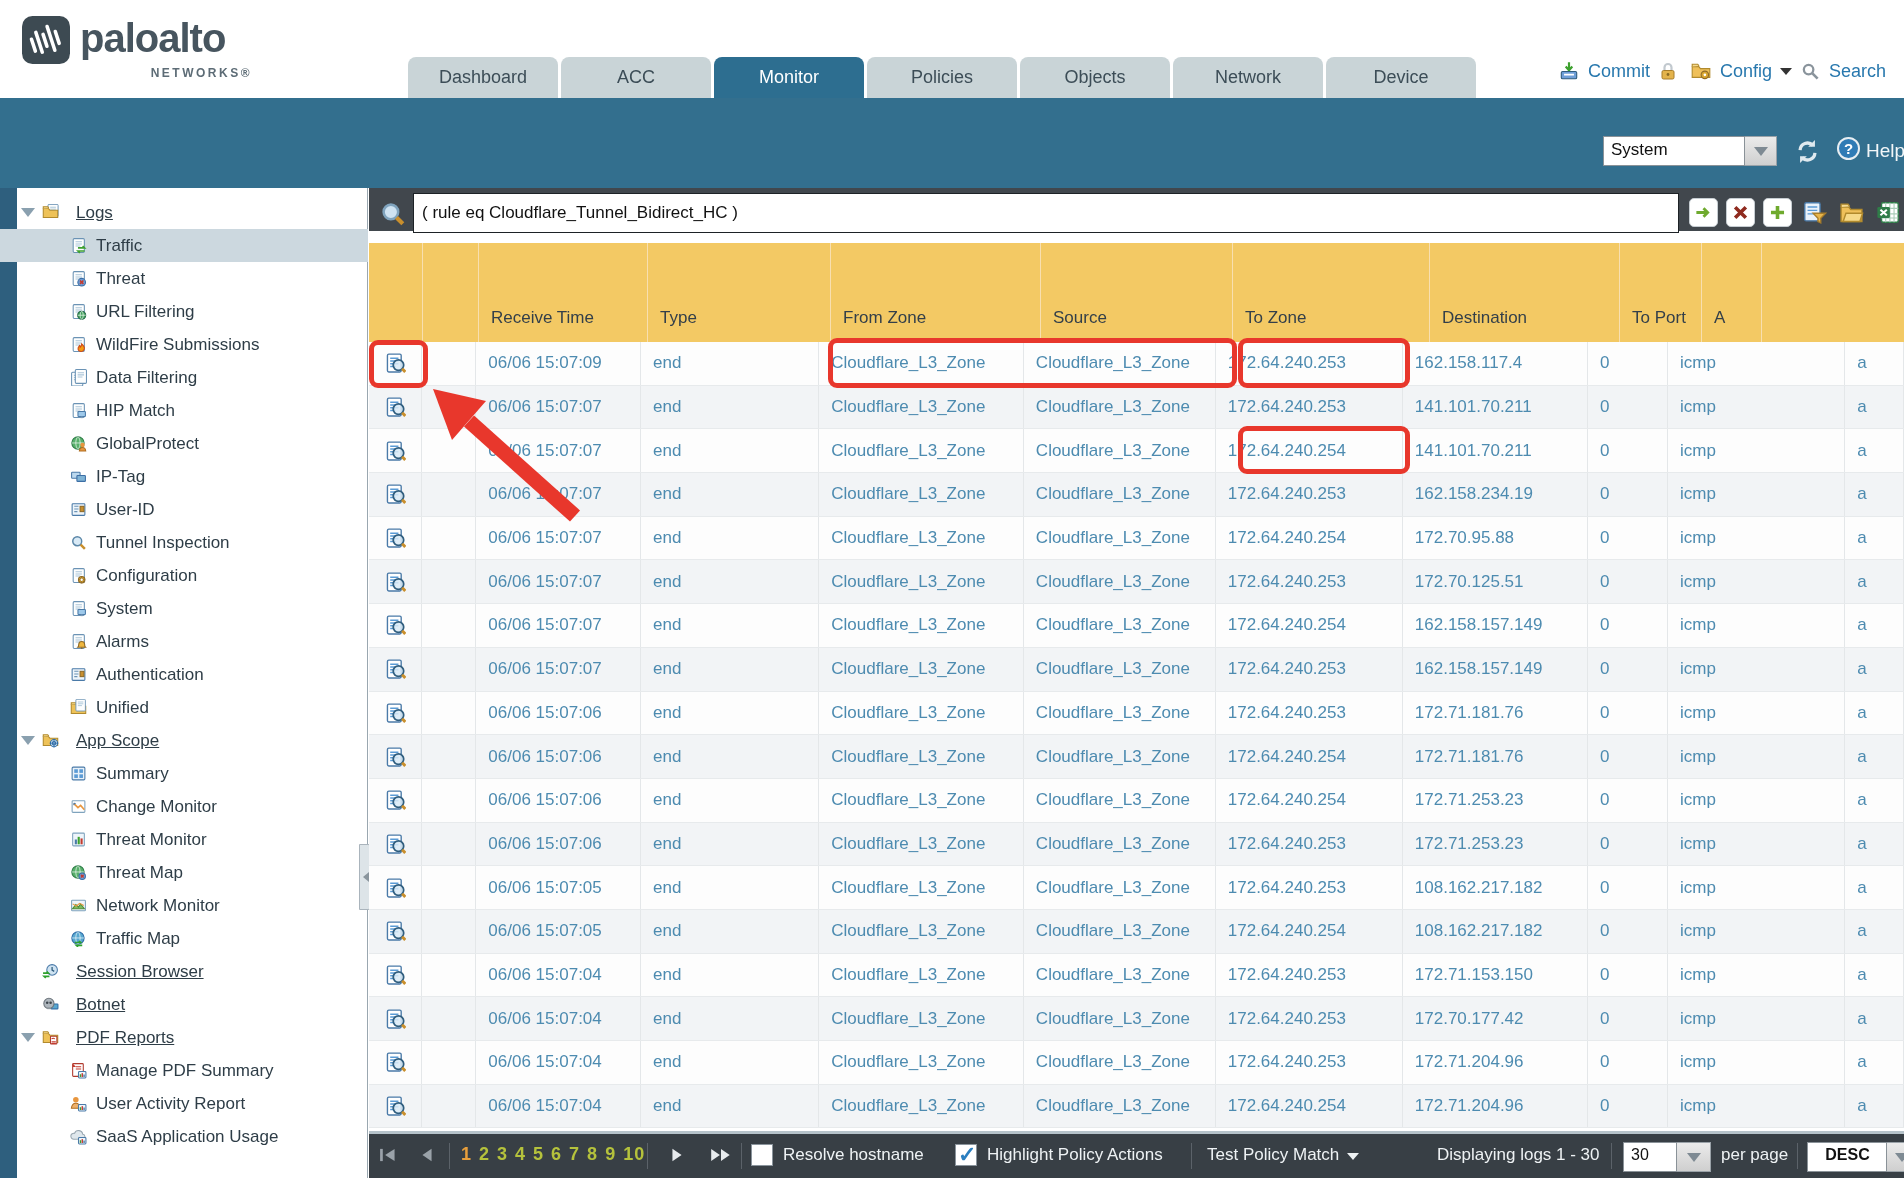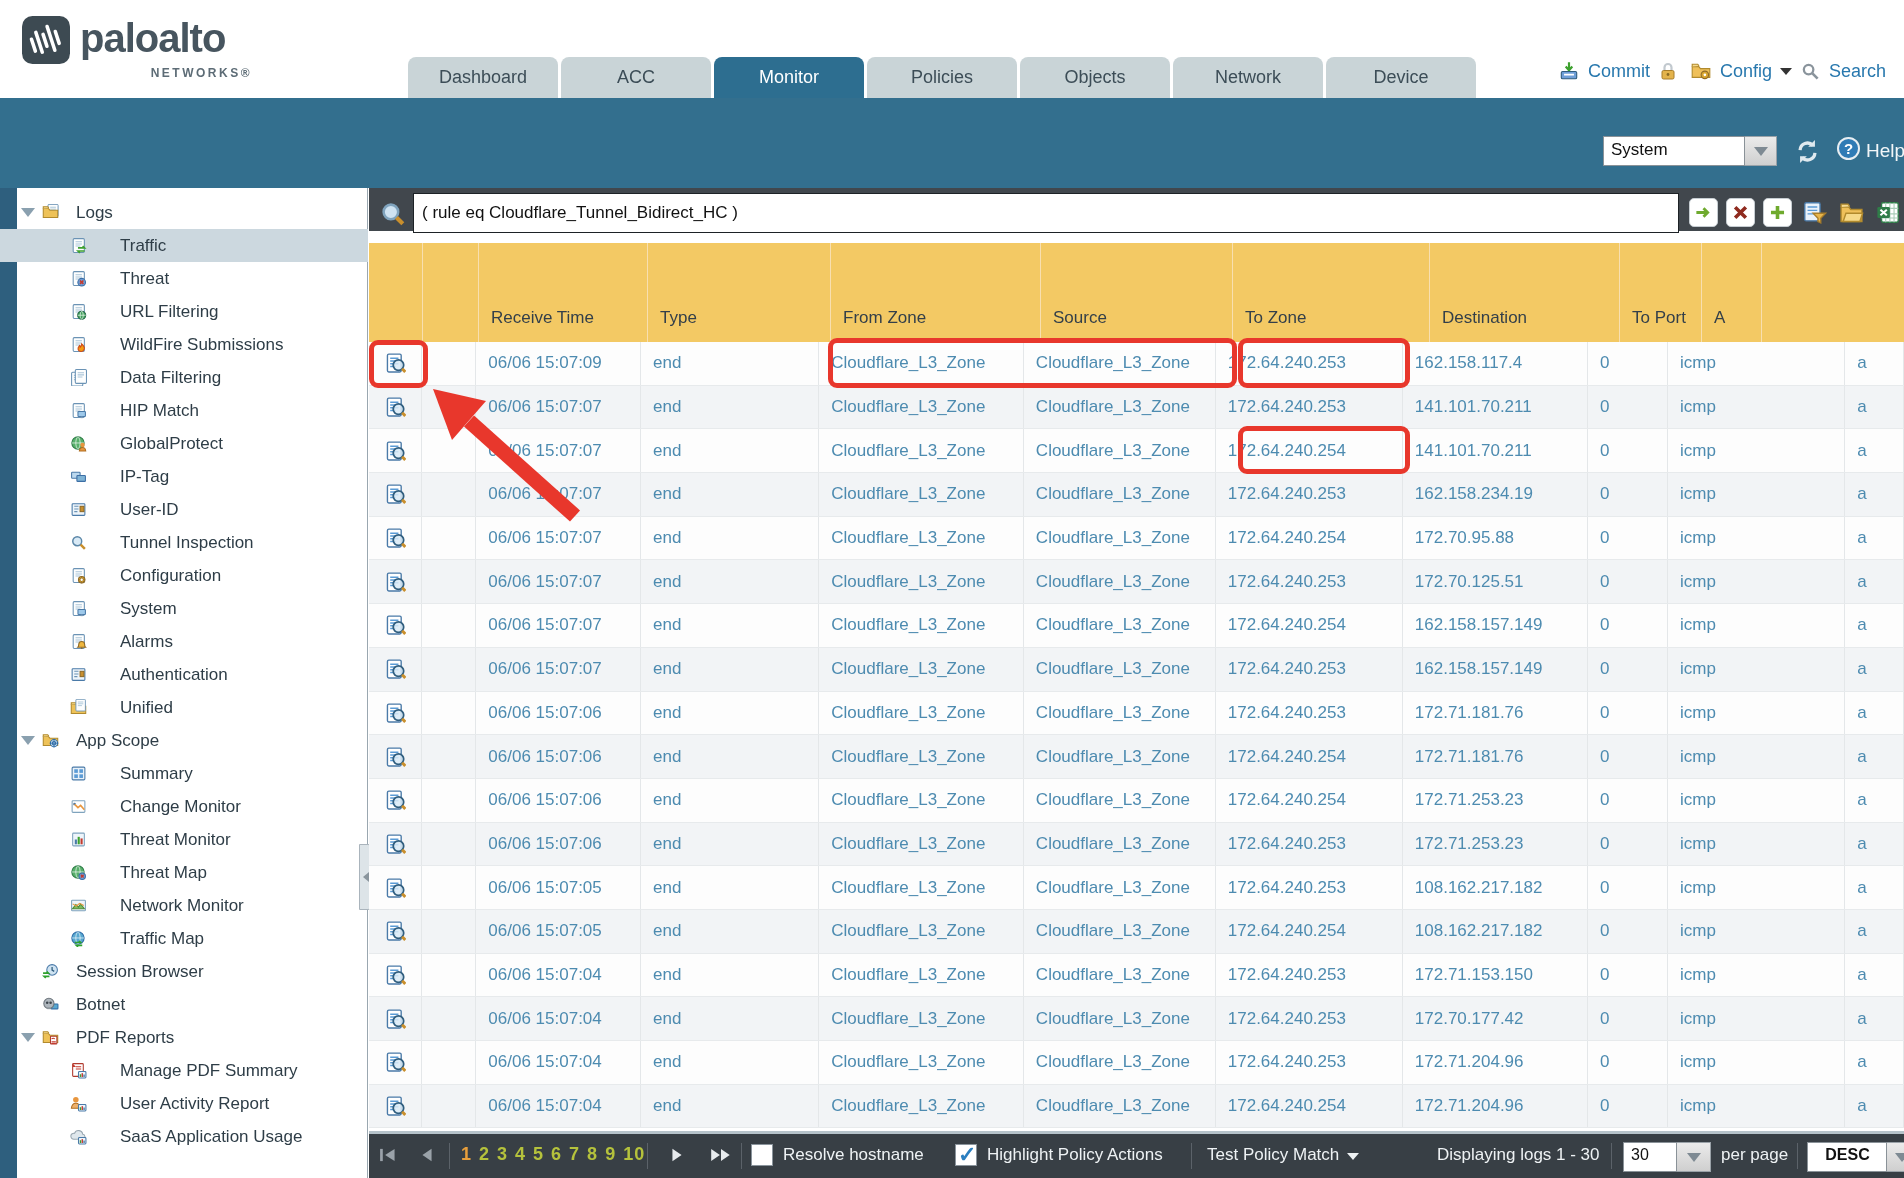--- a/index.html
+++ b/index.html
@@ -41,22 +41,22 @@
 
   
   #sidebar { left:0; top:188px; width:368px; height:990px; background:#fff; border-right:1px solid #9aa7b0; }
   #sidebar-strip { left:0; top:0; width:17px; height:990px; background:#2e5f7e; }
   #tree { left:0; top:8px; width:368px; }
   .titem { position:relative; height:33px; display:flex; align-items:center; font-size:17px; color:#2e3d47; cursor:pointer; white-space:nowrap; }
   .titem.sel { background:#ccd8df; }
   .titem .exp { position:absolute; left:21px; width:0; height:0; border-left:7px solid transparent;
                 border-right:7px solid transparent; border-top:9px solid #8aa0af; }
   .titem .ticon { position:absolute; display:inline-flex; }
-  .titem.lv0 .ticon { left:42px; } .titem.lv0 .tlabel { padding-left:76px; }
-  .titem.lv1 .ticon { left:70px; } .titem.lv1 .tlabel { padding-left:120px; }
+  .titem.lv0 .ticon { left:42px; } .titem.lv0 .tlabel { padding-left:76px;text-decoration:underline; }
+  .titem.lv1 .ticon { left:70px; } .titem.lv1 .tlabel { padding-left:96px; }
   #side-handle { left:359px; top:656px; width:14px; height:66px; background:#dde4e8;
                  border:1px solid #aab4bc; border-radius:0 5px 5px 0; display:flex; align-items:center; justify-content:center; cursor:pointer; }
   #side-handle .tri { width:0; height:0; border-top:5px solid transparent; border-bottom:5px solid transparent;
                       border-right:6px solid #8a959d; }
 
   
   #content { left:369px; top:188px; width:1535px; height:990px; overflow:hidden; background:#fff; }
 
   #filterbar { left:0; top:0; width:1535px; height:43px; background:#41474d; }
   #filter-glass { left:10px; top:12px; }

